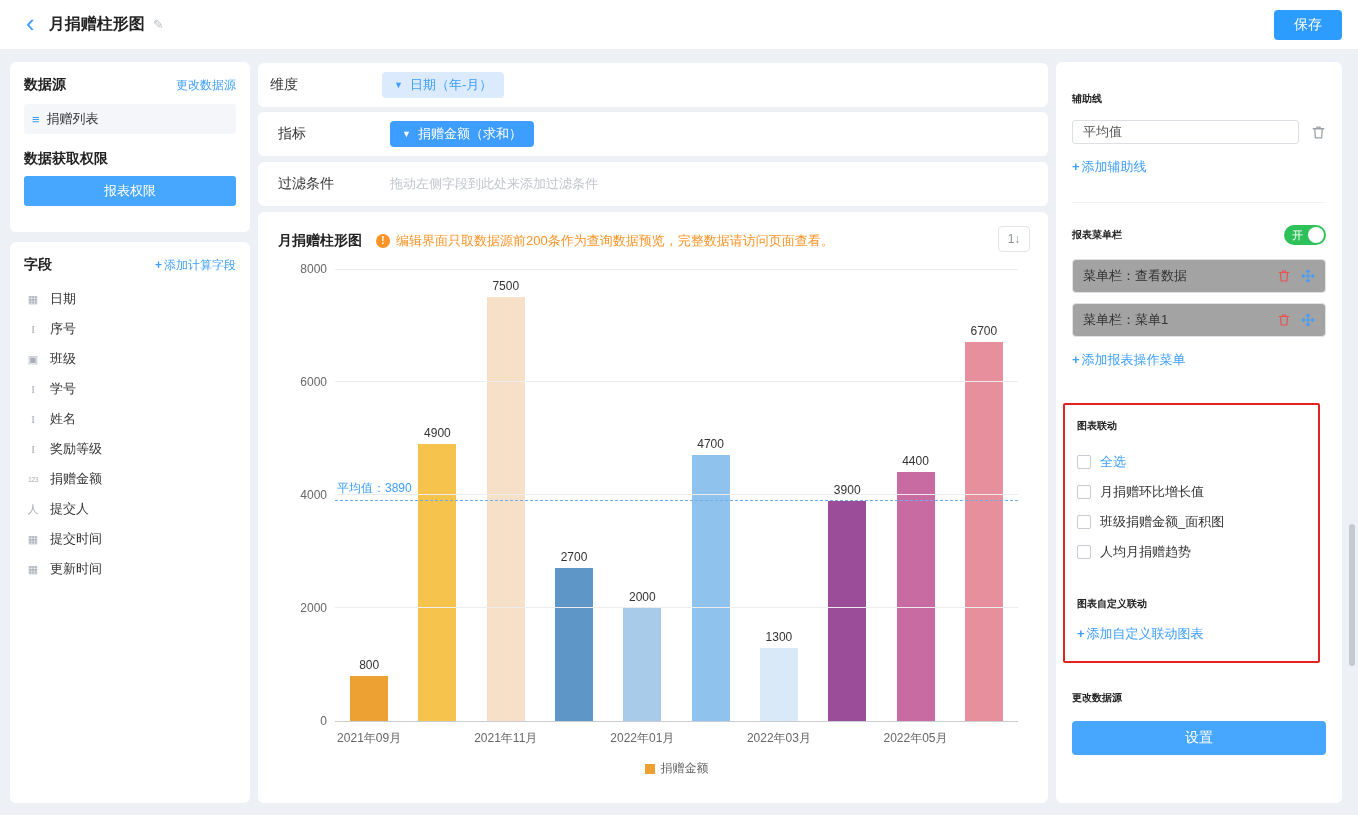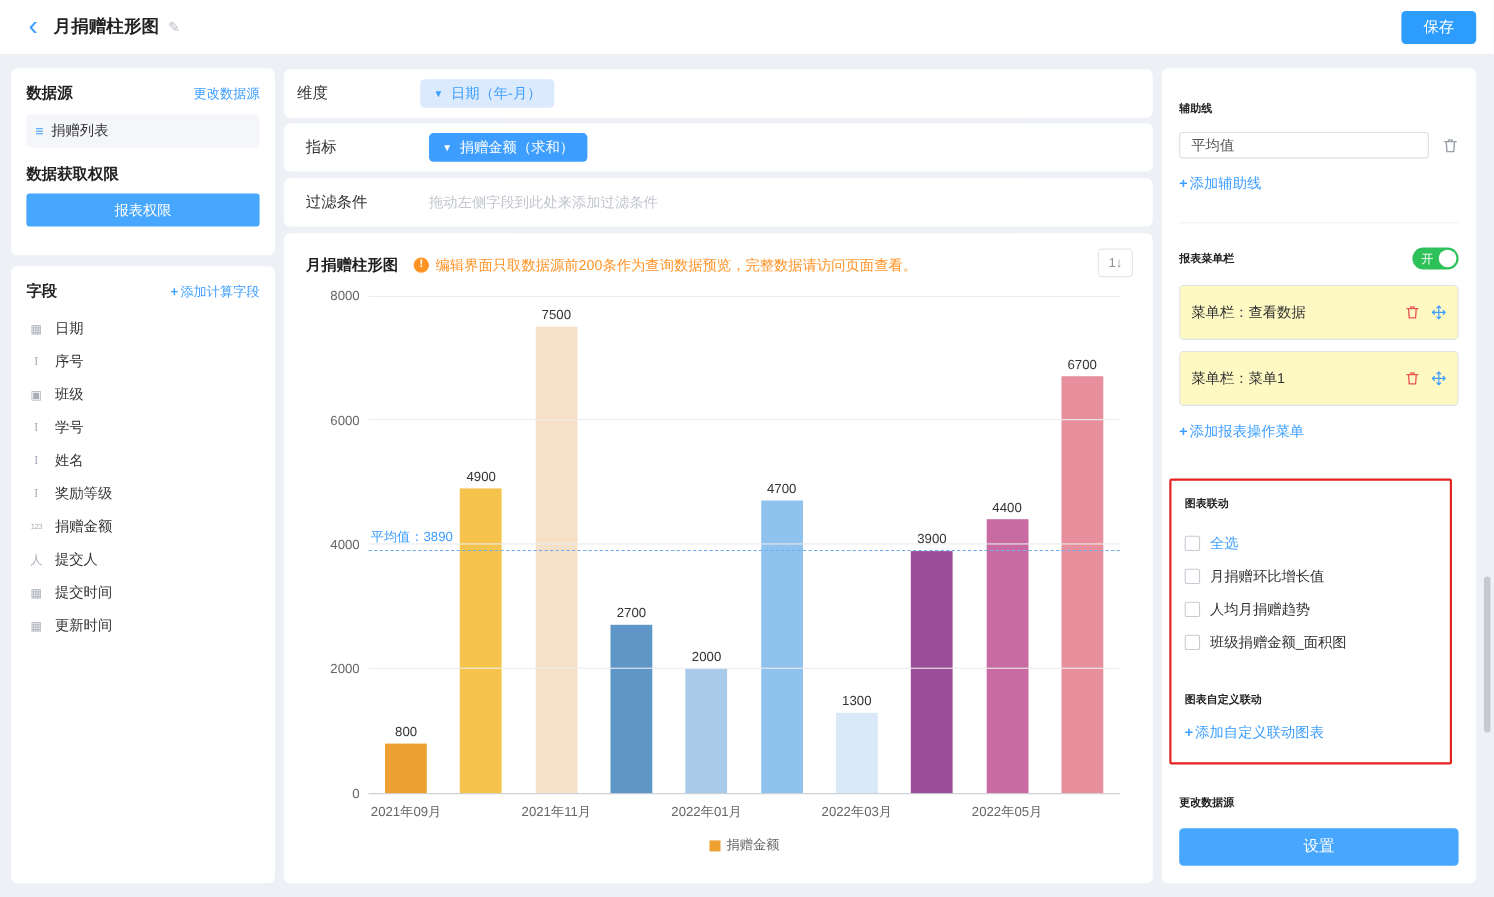--- a/index.html
+++ b/index.html
@@ -83,22 +83,22 @@
     font-size:13px; color:#555; font-family:inherit; min-width:0; }
   .icon-btn { cursor:pointer; flex:none; display:inline-flex; }
   .add-link { margin-top:14px; font-size:13px; }
   .sec-menu { margin-top:26px; padding-top:22px; border-top:1px solid #f0f2f5; }
   .menu-head { display:flex; justify-content:space-between; align-items:center; margin-bottom:14px; }
   .menu-head .sec-h { margin-bottom:0; }
   .toggle { width:42px; height:20px; background:#2ec15a; border-radius:10px; position:relative;
     display:flex; align-items:center; cursor:pointer; flex:none; }
   .toggle-text { color:#fff; font-size:11px; margin-left:8px; }
   .knob { position:absolute; right:2px; top:2px; width:16px; height:16px; background:#fff; border-radius:50%; }
-  .menu-item { border:1px solid #dfe2e6; border-radius:4px; height:50px; display:flex; align-items:center;
-    padding:0 10px; gap:10px; margin-bottom:10px; background:#fef9c3; }
+  .menu-item { border:1px solid #dfe2e6; border-radius:4px; height:34px; display:flex; align-items:center;
+    padding:0 10px; gap:10px; margin-bottom:10px; background:#a3a3a3; }
   .mi-label { flex:1; font-size:13px; color:#333; white-space:nowrap; overflow:hidden; }
   .red-box { border:2px solid #e42320; border-radius:2px; margin:34px 6px 0 -9px; padding:14px 12px 18px; }
   .cb-row { display:flex; align-items:center; gap:9px; height:30px; font-size:13px; color:#333; cursor:pointer; }
   .cb { width:14px; height:14px; border:1px solid #c7cbd2; border-radius:2px; background:#fff; flex:none; }
   .cb-row.all .cb-label { color:#3d9eff; }
   .custom-h { margin-top:30px; }
   .sec-adv { margin-top:28px; }
   .settings-btn { width:100%; height:34px; background:#47a7ff; color:#fff; border:none; border-radius:4px;
     font-size:14px; font-family:inherit; cursor:pointer; margin-top:2px; }
   .scroll-thumb { position:absolute; right:3px; top:524px; width:6px; height:142px; background:#c5c9d0;
@@ -337,25 +337,25 @@
       <span class="cb"></span>
       <span class="cb-label">全选</span>
     </div>
     <div id="linkage-options">
         <div class="cb-row">
           <div class="cb"></div>
           <div class="cb-label">月捐赠环比增长值</div>
         </div>
         <div class="cb-row">
           <div class="cb"></div>
-          <div class="cb-label">人均月捐赠趋势</div>
+          <div class="cb-label">班级捐赠金额_面积图</div>
         </div>
         <div class="cb-row">
           <div class="cb"></div>
-          <div class="cb-label">班级捐赠金额_面积图</div>
+          <div class="cb-label">人均月捐赠趋势</div>
         </div>
       </div>
     <div class="sec-h custom-h">图表自定义联动</div>
     <div class="add-link blue-link"><span class="plus">+</span><span>添加自定义联动图表</span></div>
   </div>
 
   <div class="sec-adv">
     <div class="sec-h">更改数据源</div>
     <button class="settings-btn">设置</button>
   </div>

